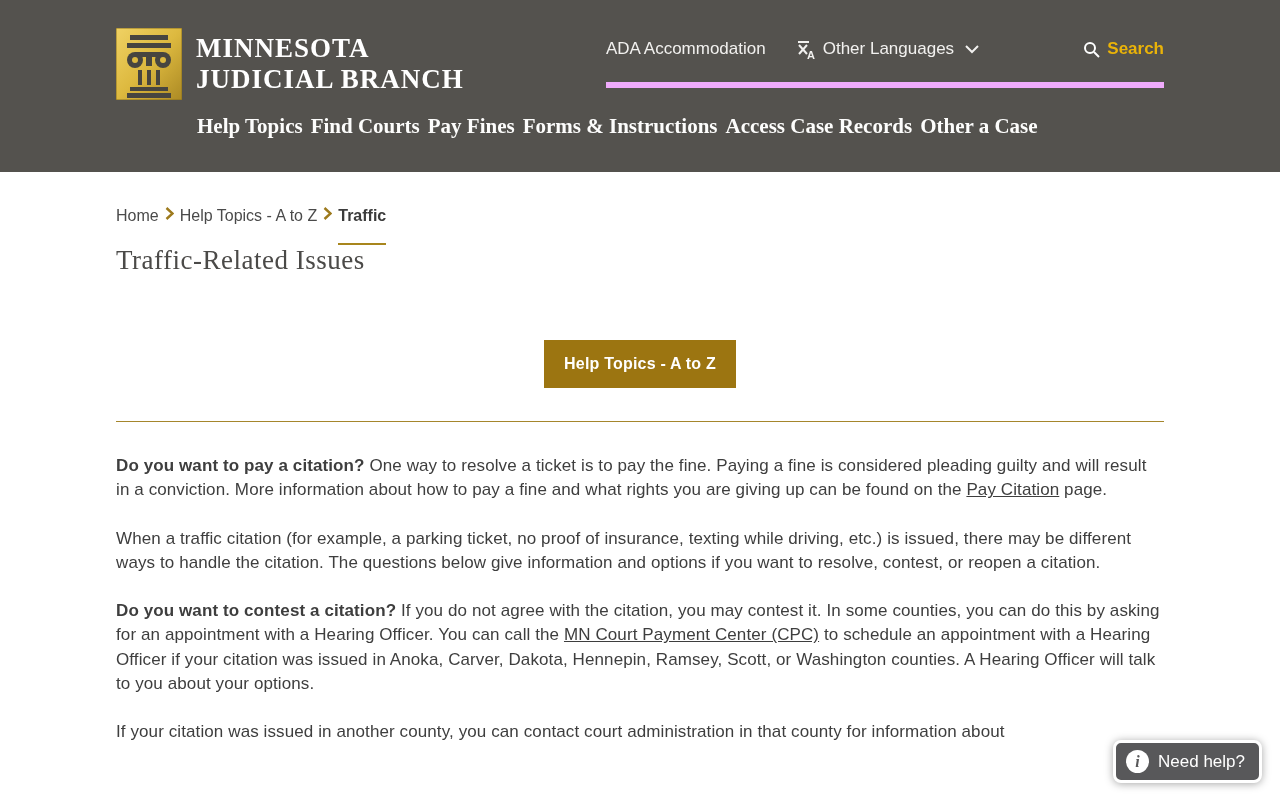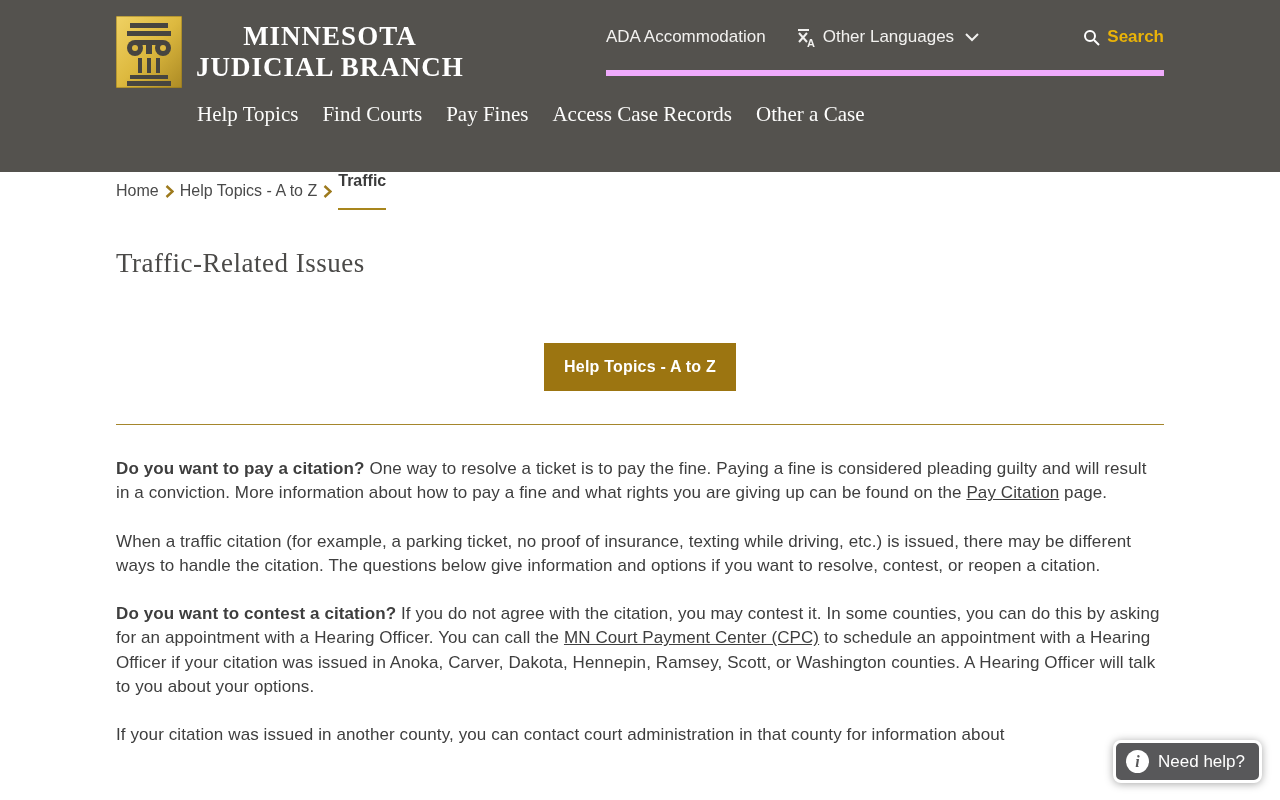--- a/index.html
+++ b/index.html
@@ -4,57 +4,57 @@
 <style>
   * { margin:0; padding:0; box-sizing:border-box; }
   html,body { background:#fff; }
   .viewport {
     width:1280px; height:800px; overflow:hidden; position:relative;
     font-family:"Liberation Sans", sans-serif; background:#fff;
   }
   
   .site-header { background:#54524E; height:172px; }
   .container { width:1048px; margin:0 auto; }
-  .header-top { display:flex; align-items:flex-start; padding-top:16px;text-align:center; }
+  .header-top { display:flex; align-items:flex-start; padding-top:28px; }
   .brand { display:flex; align-items:center; gap:14px; cursor:pointer; }
   .brand-mark { width:66px; height:72px; display:block; }
   .brand-text {
     font-family:"Liberation Serif", serif; font-weight:700;
     color:#FFFFFF; font-size:27px; line-height:31px; letter-spacing:1px;
     text-transform:uppercase; white-space:nowrap;
   }
   .utility-nav {
     margin-left:auto; width:558px; display:flex; align-items:center;
     border-bottom:6px solid #f0abfc; padding-bottom:22px; margin-top:10px;
     color:#F2F1EF; font-size:17px;
   }
   .utility-item { display:flex; align-items:center; gap:7px; cursor:pointer; white-space:nowrap; }
   .utility-ada { margin-right:28px; }
   .utility-search { margin-left:auto; font-weight:700; color:#eab308; }
   .chev-down { margin-left:4px; }
   
   .main-nav {
-    display:flex; column-gap:24px; padding-left:81px; margin-top:14px;
-    font-family:"Liberation Serif", serif; font-size:21px; color:#FDFDFC;
+    display:flex; column-gap:8px; padding-left:81px; margin-top:14px;
+    font-family:"Liberation Serif", serif; font-size:21px; color:#FDFDFC;font-weight:bold;
   }
   .main-nav-item { cursor:pointer; white-space:nowrap; }
   
   .breadcrumb {
-    display:flex; align-items:center; gap:6px; 
+    display:flex; align-items:flex-start; gap:6px; margin-top:35px;
     font-size:16px; color:#4A4A4A;
   }
   .crumb { cursor:pointer; }
   .crumb-current {
     font-weight:700; color:#3B3B3B; border-bottom:2px solid #A8861D;
     padding-bottom:18px; cursor:default;
   }
   
   .page-title {
     font-family:"Liberation Serif", serif; font-weight:400; font-size:27px;
-    color:#4B4A48; letter-spacing:0.5px; margin-top:38px;
+    color:#4B4A48; letter-spacing:0.5px; 
   }
   .cta-row { text-align:center; margin-top:64px; }
   .cta-button {
     display:inline-block; background:#9C7511; color:#FFFFFF; border:none;
     font-family:"Liberation Sans", sans-serif; font-weight:700; font-size:16px;
     padding:15px 20px; cursor:pointer; letter-spacing:0.2px;
   }
   .gold-rule { border:none; border-top:1px solid #A5862C; margin-top:33px; }
   .body-copy { margin-top:32px; font-size:17px; line-height:24.3px; color:#3E3E3E; letter-spacing:0.1px; }
   .body-copy p { margin-bottom:24px; }
@@ -138,20 +138,21 @@
             </svg>
             <span>Search</span>
           </span>
         </nav>
       </div>
 
       <nav class="main-nav" id="main-nav">
           <span class="main-nav-item">Help Topics</span>
           <span class="main-nav-item">Find Courts</span>
           <span class="main-nav-item">Pay Fines</span>
+          <span class="main-nav-item">Forms &amp; Instructions</span>
           <span class="main-nav-item">Access Case Records</span>
           <span class="main-nav-item">Other a Case</span>
         </nav>
     </div>
   </header>
 
   <main class="container">
     <nav class="breadcrumb" id="breadcrumb">
         <span class="crumb">Home</span>
         <svg width="9" height="13" viewBox="0 0 9 13">

